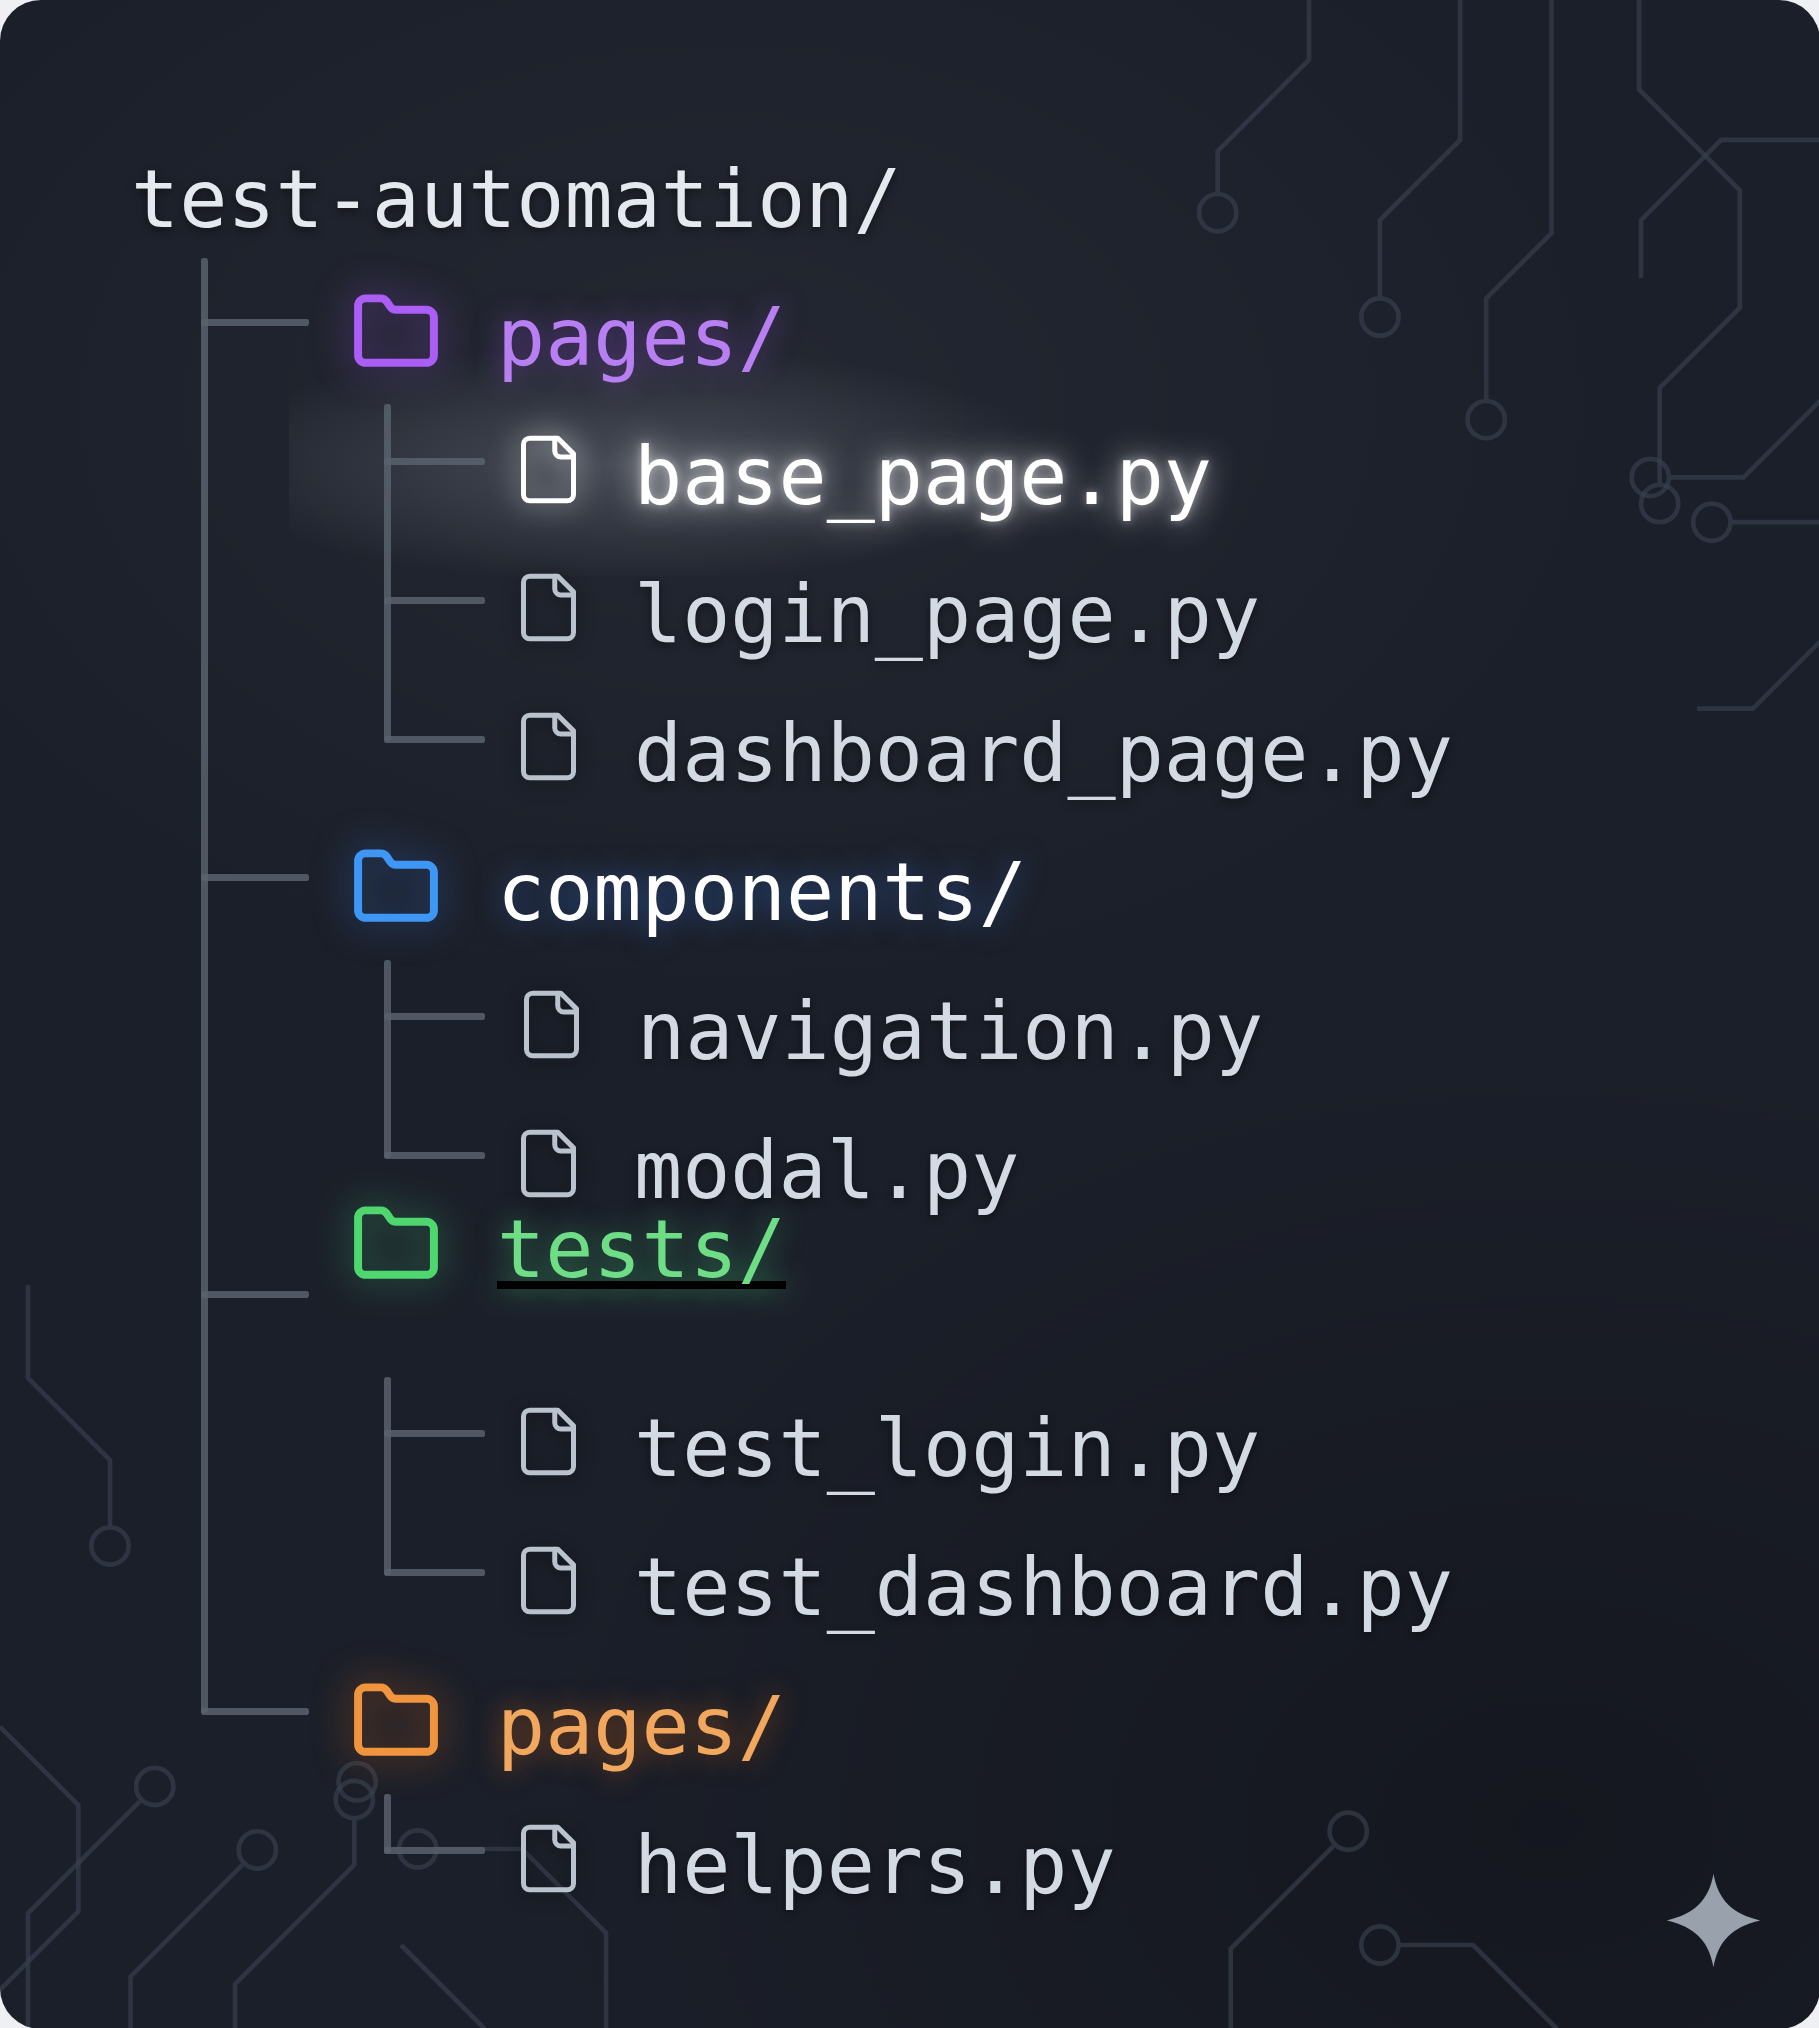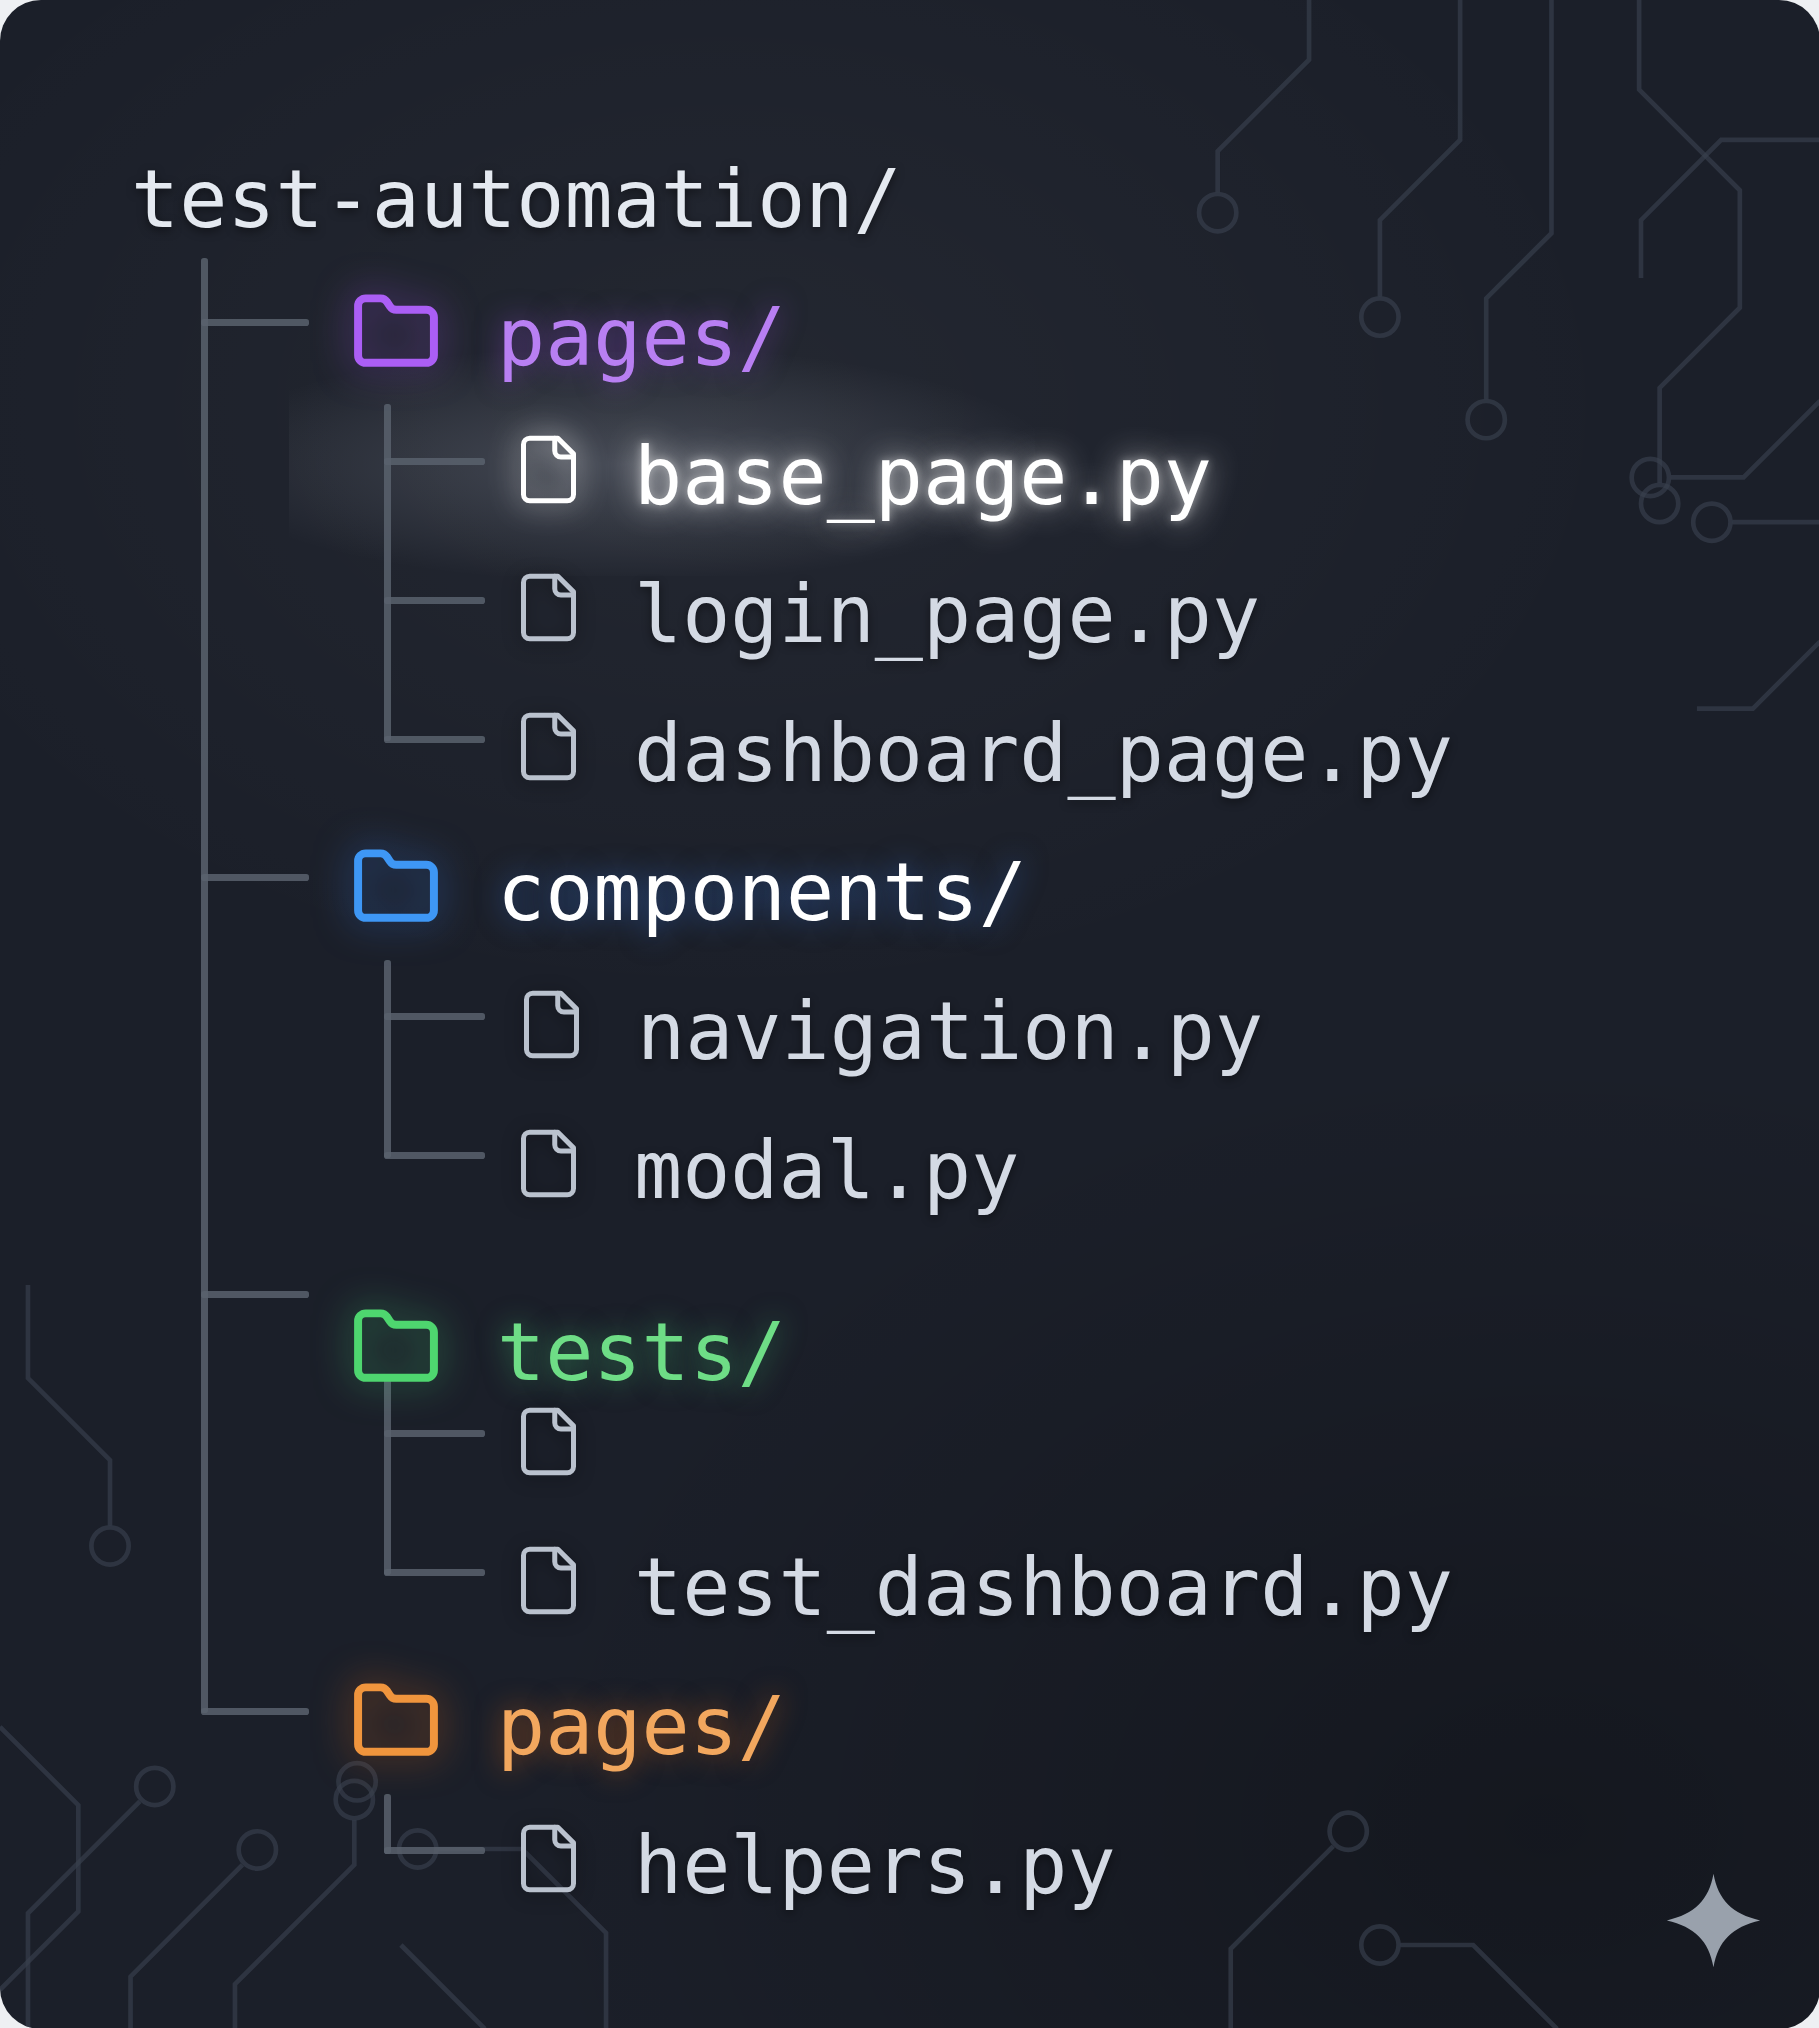--- a/index.html
+++ b/index.html
@@ -163,32 +163,33 @@
   </div>
 
   <div class="row" style="left:511px;top:1099px;">
     <svg class="icon i-file" width="75" height="95" viewBox="0 0 24 24" stroke-width="1.6">
       <path d="M15 2H6a2 2 0 0 0-2 2v16a2 2 0 0 0 2 2h12a2 2 0 0 0 2-2V7Z"></path>
       <path d="M14 2v4a2 2 0 0 0 2 2h4"></path>
     </svg>
     <span class="lbl f-file gap-file">modal.py</span>
   </div>
 
-  <div class="row" style="left:343px;top:1281px;">
+  <div class="row" style="left:343px;top:1178px;text-decoration:underline;">
     <svg class="icon i-tests" width="106" height="91" viewBox="0 0 24 24" stroke-width="2.1">
       <path d="M20 20a2 2 0 0 0 2-2V8a2 2 0 0 0-2-2h-7.9a2 2 0 0 1-1.69-.9L9.6 3.9A2 2 0 0 0 7.93 3H4a2 2 0 0 0-2 2v13a2 2 0 0 0 2 2Z"></path>
     </svg>
     <span class="lbl f-tests gap-folder">tests/</span>
   </div>
 
   <div class="row" style="left:511px;top:1377px;">
     <svg class="icon i-file" width="75" height="95" viewBox="0 0 24 24" stroke-width="1.6">
       <path d="M15 2H6a2 2 0 0 0-2 2v16a2 2 0 0 0 2 2h12a2 2 0 0 0 2-2V7Z"></path>
       <path d="M14 2v4a2 2 0 0 0 2 2h4"></path>
     </svg>
+    <span class="lbl f-file gap-file">test_login.py</span>
   </div>
 
   <div class="row" style="left:511px;top:1516px;">
     <svg class="icon i-file" width="75" height="95" viewBox="0 0 24 24" stroke-width="1.6">
       <path d="M15 2H6a2 2 0 0 0-2 2v16a2 2 0 0 0 2 2h12a2 2 0 0 0 2-2V7Z"></path>
       <path d="M14 2v4a2 2 0 0 0 2 2h4"></path>
     </svg>
     <span class="lbl f-file gap-file">test_dashboard.py</span>
   </div>
 

